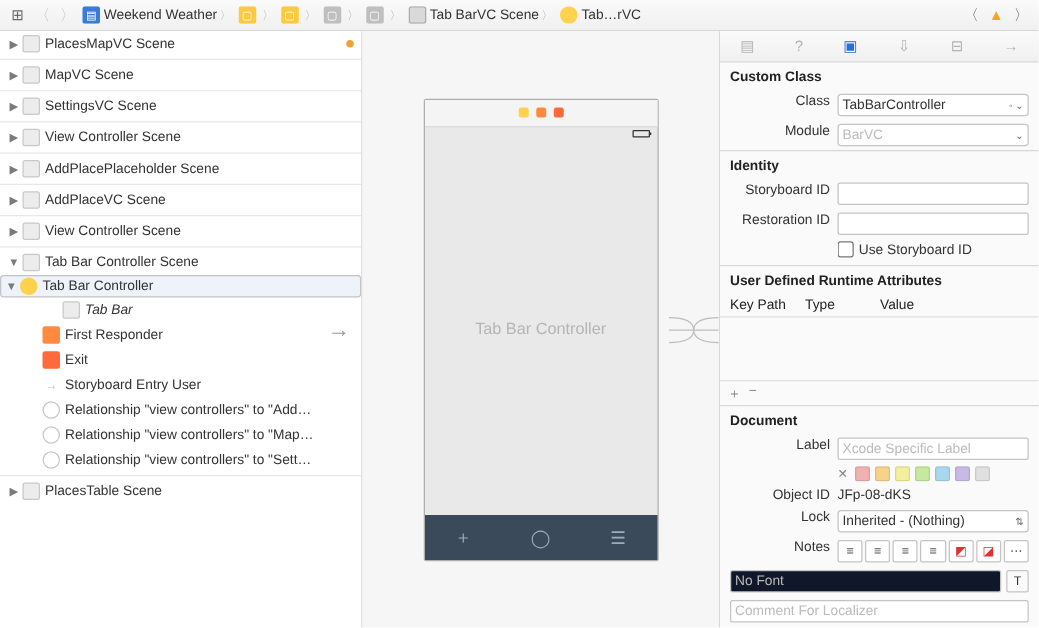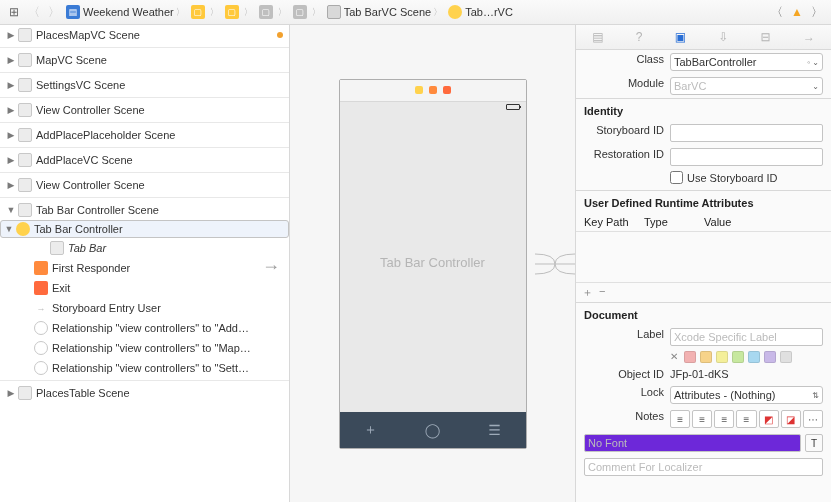--- a/index.html
+++ b/index.html
@@ -76,21 +76,21 @@
 .table-head { display:flex; padding: 3px 8px; border-bottom:1px solid #e0e0e0; color:#222; }
 .th1 { width:60px; } .th2 { width:60px; } .th3 { flex:1; }
 .tbl-empty { height:50px; }
 .pm { display:flex; border-top:1px solid #e0e0e0; padding:2px 6px; gap:6px; color:#888; }
 .swatches { display:flex; gap:4px; margin-left: 86px; padding:2px 8px; }
 .sw { width:12px; height:12px; border-radius:2px; border:1px solid rgba(0,0,0,.1); cursor:pointer; }
 .objid { flex:1; font-size:11px; color:#333; }
 .align-row { display:flex; gap:2px; flex:1; }
 .align-btn { flex:1; height:18px; border:1px solid #c4c4c4; background:#fff; border-radius:2px; display:flex; align-items:center; justify-content:center; font-size:10px; color:#555; cursor:pointer; }
 .font-row { display:flex; padding:3px 8px; gap:4px; }
-.font-box { flex:1; height:18px; border:1px solid #c4c4c4; background:#6d28d9; display:flex; align-items:center; padding:0 3px; color:#bbb; font-size:11px; border-radius:2px; }
+.font-box { flex:1; height:18px; border:1px solid #c4c4c4; background:#0f172a; display:flex; align-items:center; padding:0 3px; color:#bbb; font-size:11px; border-radius:2px; }
 .font-ico { width:18px; height:18px; border:1px solid #c4c4c4; display:flex; align-items:center; justify-content:center; font-size:10px; border-radius:2px; }
 </style>
 </head>
 <body>
 
 <div class="root">
 
   <div class="topnav">
     <span class="nav-ico">⊞</span>
     <span class="nav-ico dis">〈</span>
@@ -260,20 +260,21 @@
     <div class="insp">
       <div class="insp-tabs">
         <span>▤</span>
         <span>?</span>
         <span class="act">▣</span>
         <span>⇩</span>
         <span>⊟</span>
         <span>→</span>
       </div>
 
+      <div class="sec-head">Custom Class</div>
       <div class="field">
         <label>Class</label>
         <div class="sel">
             <span>TabBarController</span>
             <span class="arr">◦ ⌄</span>
           </div>
       </div>
       <div class="field">
         <label>Module</label>
         <div class="sel dim">
@@ -321,26 +322,26 @@
       <span class="sw" style="background: rgb(242, 177, 177);"></span>
           <span class="sw" style="background: rgb(247, 211, 138);"></span>
           <span class="sw" style="background: rgb(244, 239, 154);"></span>
           <span class="sw" style="background: rgb(199, 232, 159);"></span>
           <span class="sw" style="background: rgb(168, 216, 240);"></span>
           <span class="sw" style="background: rgb(201, 185, 232);"></span>
           <span class="sw" style="background: rgb(224, 224, 224);"></span>
         </div>
       <div class="field">
         <label>Object ID</label>
-        <span class="objid">JFp-01-dKS</span>
+        <span class="objid">JFp-08-dKS</span>
       </div>
       <div class="field">
         <label>Lock</label>
         <div class="sel">
-            <span>Attributes - (Nothing)</span>
+            <span>Inherited - (Nothing)</span>
             <span class="arr">⇅</span>
           </div>
       </div>
       <div class="field">
         <label>Notes</label>
         <div class="align-row">
           <span class="align-btn">≡</span>
           <span class="align-btn">≡</span>
           <span class="align-btn">≡</span>
           <span class="align-btn">≡</span>

